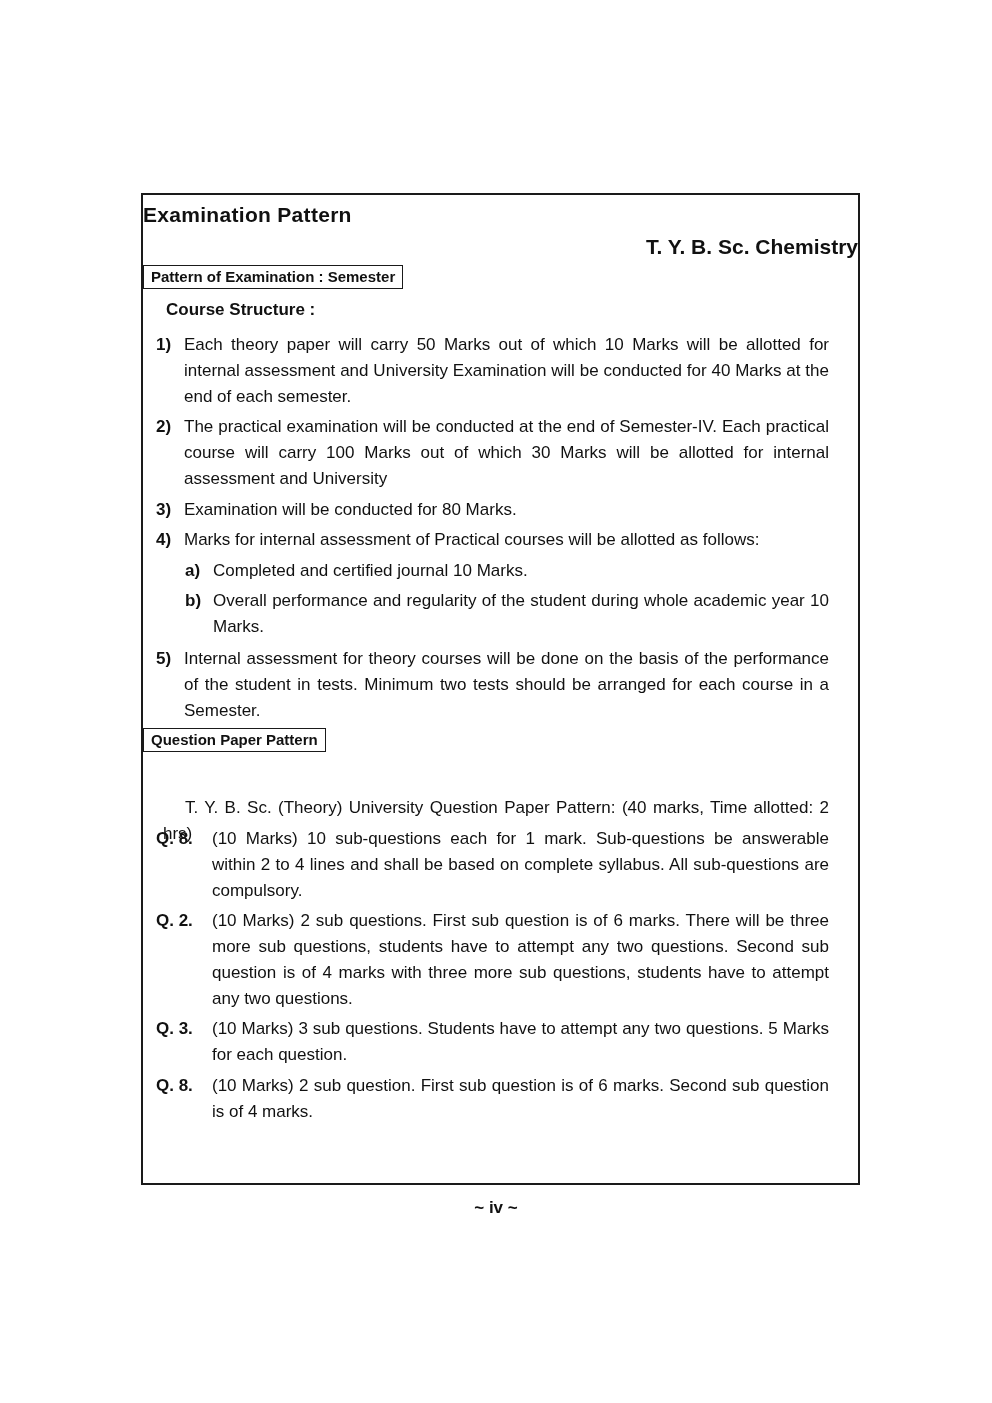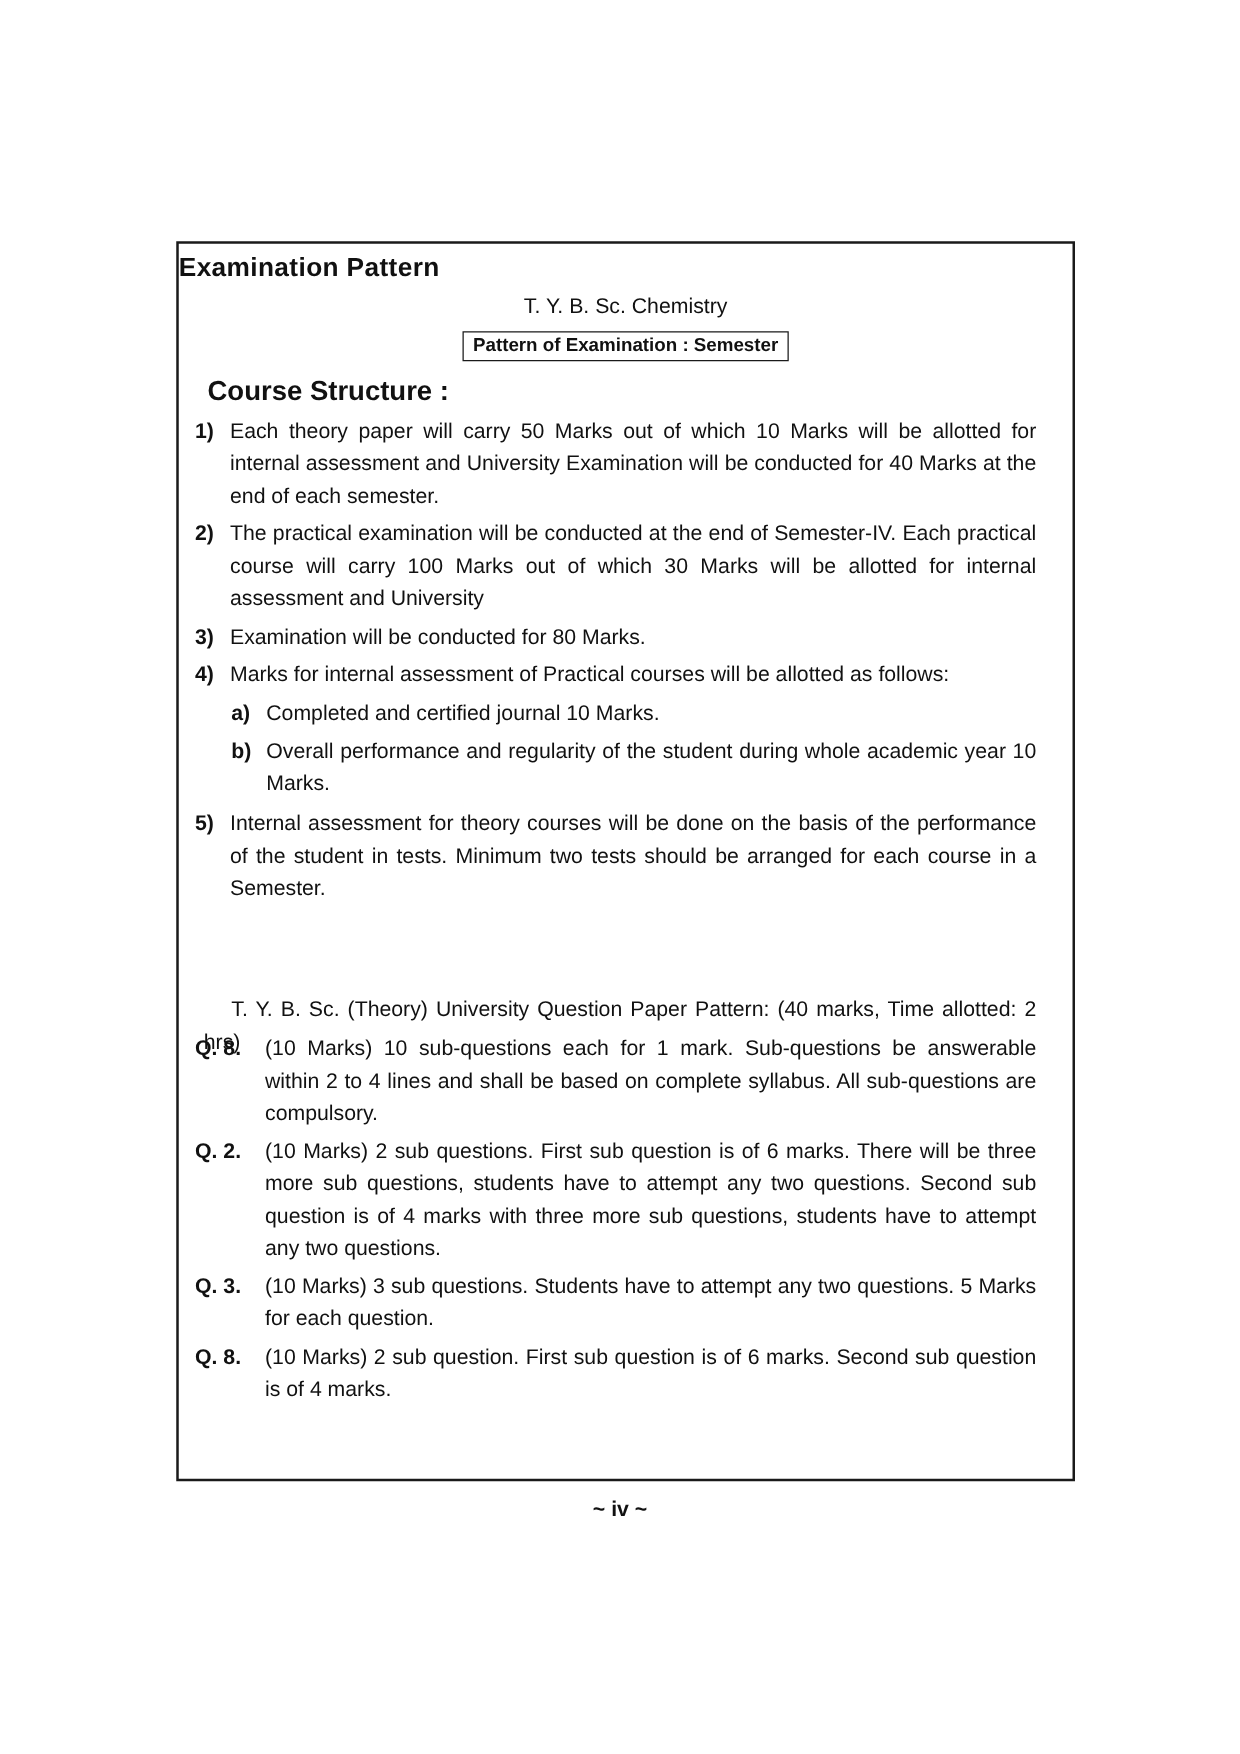--- a/index.html
+++ b/index.html
@@ -9,30 +9,30 @@
     }
     .frame {
       position: absolute; left: 141px; top: 193px; width: 715px; height: 988px;
       border: 2px solid #1a1a1a; box-sizing: content-box;
     }
     .title {
       position: absolute; left: 0; right: 0; top: 8px; text-align: left;
       font-size: 21px; font-weight: bold; letter-spacing: 0.3px;
     }
     .subtitle {
-      position: absolute; left: 0; right: 0; top: 40px; text-align: center;
-      font-size: 17px; font-weight: normal;
+      position: absolute; left: 0; right: 0; top: 40px; text-align: right;
+      font-size: 21px; font-weight: bold;
     }
-    .boxed-wrap { position: absolute; left: 0; right: 0; text-align: center; }
+    .boxed-wrap { position: absolute; left: 0; right: 0; text-align: left; }
     .boxed {
       display: inline-block; border: 1.5px solid #1a1a1a; padding: 2px 7px 3px 7px;
       font-size: 15px; font-weight: bold;
     }
     .course-head {
-      position: absolute; left: 23px; top: 105px; font-size: 22px; font-weight: bold;
+      position: absolute; left: 23px; top: 105px; font-size: 17px; font-weight: bold;
     }
     .item { position: absolute; left: 0; width: 715px; font-size: 17px; line-height: 26px; }
     .item .num {
       position: absolute; left: 13px; top: 0; font-weight: bold;
     }
     .item .txt {
       position: absolute; left: 41px; right: 29px; top: 0; text-align: justify;
     }
     .item.sub .num { left: 42px; }
     .item.sub .txt { left: 70px; }
@@ -82,20 +82,23 @@
   </div>
   <div class="item sub" style="top:393px;">
     <span class="num">b)</span>
     <span class="txt">Overall performance and regularity of the student during whole academic year 10 Marks.</span>
   </div>
   <div class="item" style="top:451px;">
     <span class="num">5)</span>
     <span class="txt">Internal assessment for theory courses will be done on the basis of the performance of the student in tests. Minimum two tests should be arranged for each course in a Semester.</span>
   </div>
 
+  <div class="boxed-wrap" style="top:533px;">
+    <span class="boxed">Question Paper Pattern</span>
+  </div>
 
   <div class="intro">T. Y. B. Sc. (Theory) University Question Paper Pattern: (40 marks, Time allotted: 2 hrs)</div>
 
   <div class="item q" style="top:631px;">
     <span class="num">Q. 8.</span>
     <span class="txt">(10 Marks) 10 sub-questions each for 1 mark. Sub-questions be answerable within 2 to 4 lines and shall be based on complete syllabus. All sub-questions are compulsory.</span>
   </div>
   <div class="item q" style="top:713px;">
     <span class="num">Q. 2.</span>
     <span class="txt">(10 Marks) 2 sub questions. First sub question is of 6 marks. There will be three more sub questions, students have to attempt any two questions. Second sub question is of 4 marks with three more sub questions, students have to attempt any two questions.</span>

